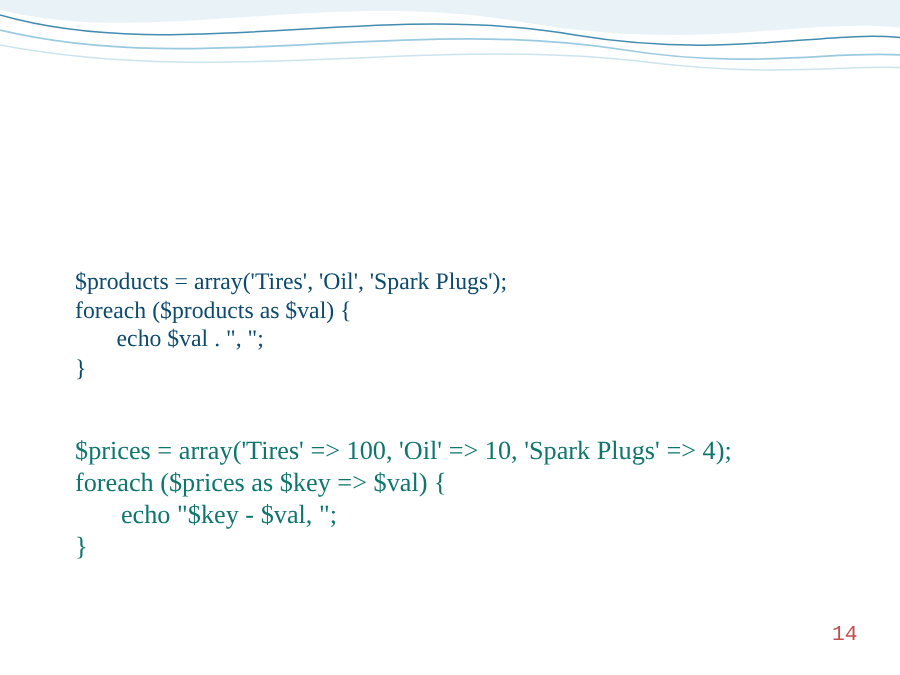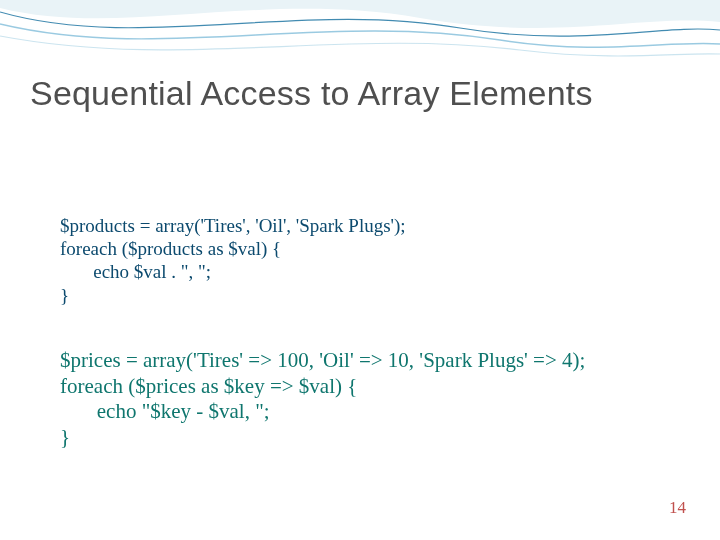--- a/index.html
+++ b/index.html
@@ -68,36 +68,35 @@
     color: #0f766e;
     line-height: 1.22;
     white-space: pre;
   }
   .pagenum {
     position: absolute;
     bottom: 22px;
     right: 34px;
     font-size: 17px;
     color: #c0504d;
-    font-family: Liberation Serif, serif;
+    font-family: Liberation Mono, monospace;
   }
 </style>
 </head>
 <body>
 
 <div class="slide">
 
   <svg class="header-wave" viewBox="0 0 720 90" preserveAspectRatio="none">
     <path d="M0,8 C120,38 260,-10 420,18 C560,42 640,14 720,22 L720,0 L0,0 Z" fill="#e9f3f7"></path>
     <path d="M0,12 C140,52 300,0 460,28 C580,48 660,24 720,30" fill="none" stroke="#2d7ea8" stroke-width="1.2" opacity="0.9"></path>
     <path d="M0,24 C160,62 320,12 500,40 C600,56 670,40 720,44" fill="none" stroke="#6fb4d4" stroke-width="1.4" opacity="0.7"></path>
     <path d="M0,36 C180,70 340,28 520,50 C620,62 680,52 720,54" fill="none" stroke="#a9d2e4" stroke-width="1.2" opacity="0.6"></path>
   </svg>
 
-  <div class="title">Sequential Access to Array Elements</div>
 
 
   <div class="codeblock1"><span>$products = array('Tires', 'Oil', 'Spark Plugs');</span>
 <span>foreach ($products as $val) {</span>
 <span>       echo $val . ", ";</span>
 <span>}</span></div>
 
   <div class="codeblock2"><span>$prices = array('Tires' =&gt; 100, 'Oil' =&gt; 10, 'Spark Plugs' =&gt; 4);</span>
 <span>foreach ($prices as $key =&gt; $val) {</span>
 <span>       echo "$key - $val, ";</span>

